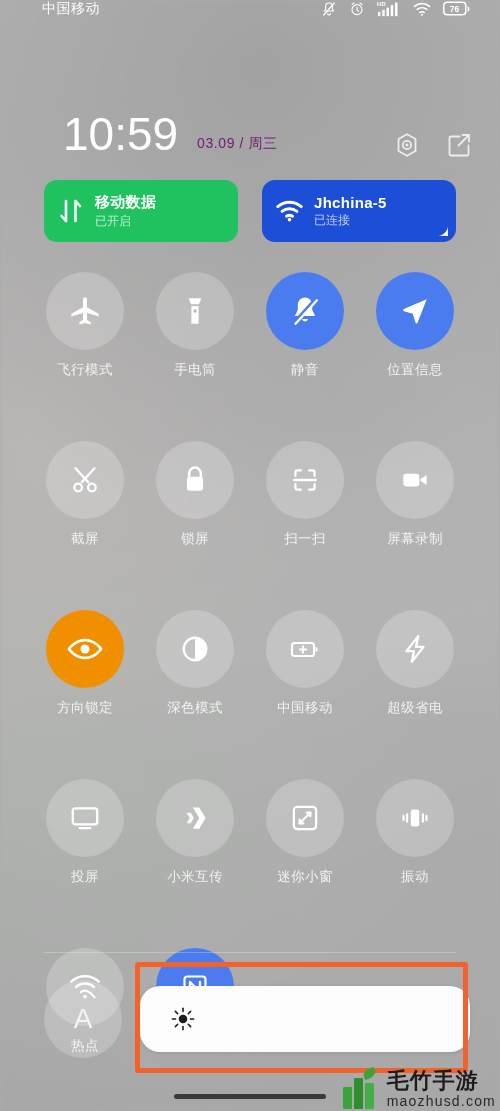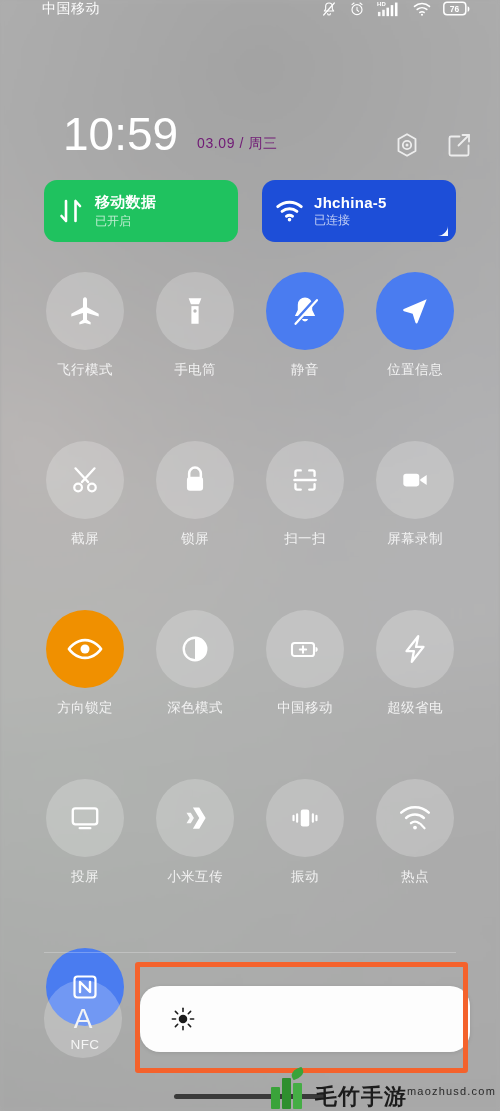--- a/index.html
+++ b/index.html
@@ -116,23 +116,23 @@
     width:152px; height:5px; border-radius:3px; background:#3a3a3a;
   }
 
   
   #watermark{
     position:absolute; right:4px; bottom:2px;
     display:flex; align-items:flex-end; gap:6px;
   }
   #wm-logo{ width:40px; height:40px; position:relative; }
   .bamboo{ position:absolute; bottom:0; width:9px; background:#3aa33a; border-radius:1px;}
-  #wm-txt{ display:flex; flex-direction:row; align-items:flex-start; }
+  #wm-txt{ display:flex; flex-direction:column; align-items:flex-start; }
   #wm-main{ font-size:22px; font-weight:bold; color:#1c1c1c; line-height:24px; letter-spacing:1px;}
-  #wm-sub{ font-size:11px; color:#2a2a2a; letter-spacing:1.2px; }
+  #wm-sub{ font-size:14px; color:#2a2a2a; letter-spacing:1.2px; }
 </style>
 </head>
 <body>
 
 <div id="wallpaper"></div>
 
 <div id="panel">
 
   <div id="statusbar">
     <div id="carrier">中国移动</div>
@@ -365,20 +365,30 @@
     <div class="tile">
       <div class="tile-circle">
         <svg width="34" height="34" viewBox="0 0 32 32">
           <path d="M14 6h6l6 10-6 10h-6l6-10z" fill="#fff"></path>
           <path d="M8 11h4l3 5-3 5H8l3-5z" fill="#fff" opacity=".9"></path>
         </svg>
       </div>
       <div class="tile-label">小米互传</div>
     </div>
 
+    <div class="tile">
+      <div class="tile-circle">
+        <svg width="34" height="34" viewBox="0 0 32 32">
+          <rect x="5.5" y="5.5" width="21" height="21" rx="3.4" fill="none" stroke="#fff" stroke-width="2.1"></rect>
+          <path d="M21 11 11 21" stroke="#fff" stroke-width="2.1" stroke-linecap="round"></path>
+          <path d="M14.4 21H11v-3.4M17.6 11H21v3.4" fill="none" stroke="#fff" stroke-width="2.1" stroke-linecap="round" stroke-linejoin="round"></path>
+        </svg>
+      </div>
+      <div class="tile-label">迷你小窗</div>
+    </div>
 
     <div class="tile">
       <div class="tile-circle">
         <svg width="34" height="34" viewBox="0 0 32 32">
           <rect x="12" y="8" width="8" height="16" rx="2" fill="#fff"></rect>
           <path d="M8.6 12.5v7M5.2 14v4M23.4 12.5v7M26.8 14v4" stroke="#fff" stroke-width="2" stroke-linecap="round"></path>
         </svg>
       </div>
       <div class="tile-label">振动</div>
     </div>

